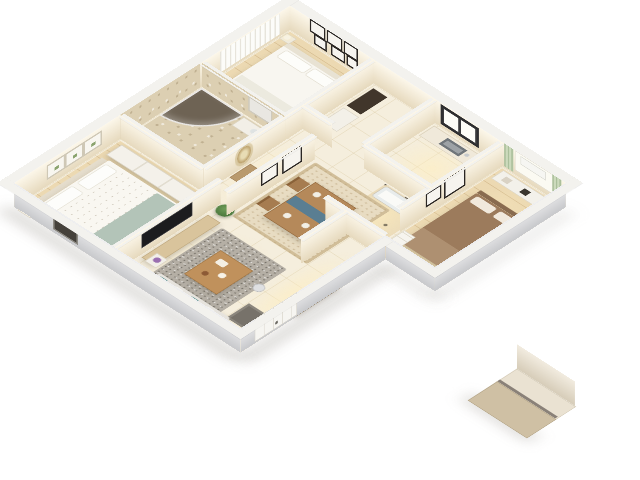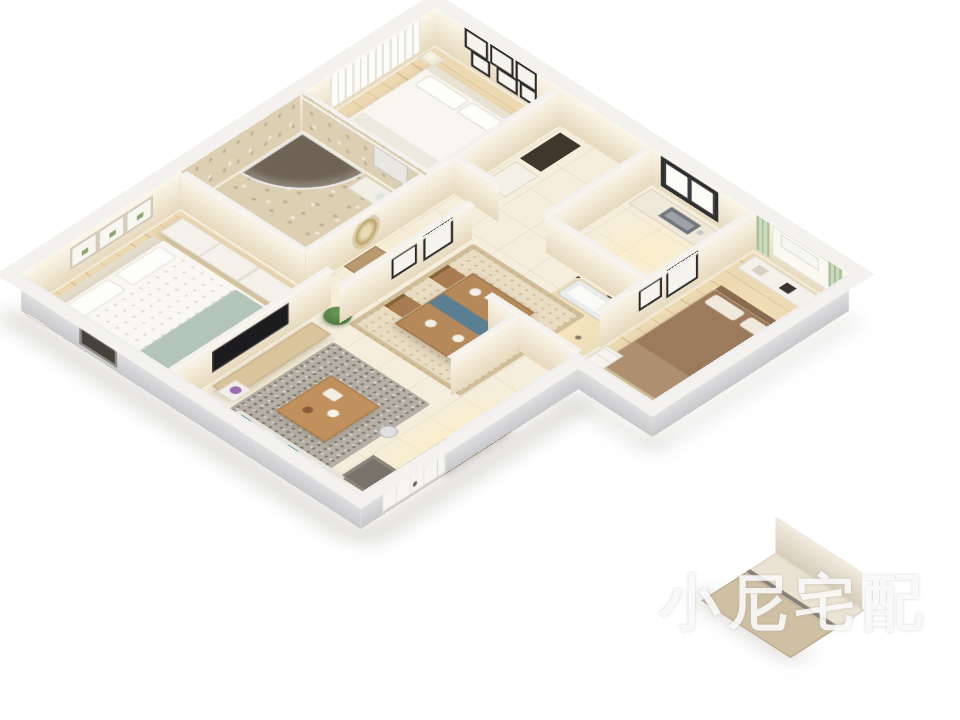--- a/index.html
+++ b/index.html
@@ -283,15 +283,14 @@
 
   <div id="watermark">
     <svg width="44" height="48" viewBox="0 0 44 48" style="opacity:.85;" xmlns="http://www.w3.org/2000/svg">
       <g fill="none" stroke="rgba(255,255,255,.9)" stroke-width="3">
         <polygon points="22,2 41,13 41,35 22,46 3,35 3,13"></polygon>
         <polyline points="3,13 22,24 41,13"></polyline>
         <line x1="22" y1="24" x2="22" y2="46"></line>
         <polyline points="12,8 31,19 31,30"></polyline>
       </g>
     </svg>
-    <span>小尼宅配</span>
   </div>
 </div>
 
 </body></html>

